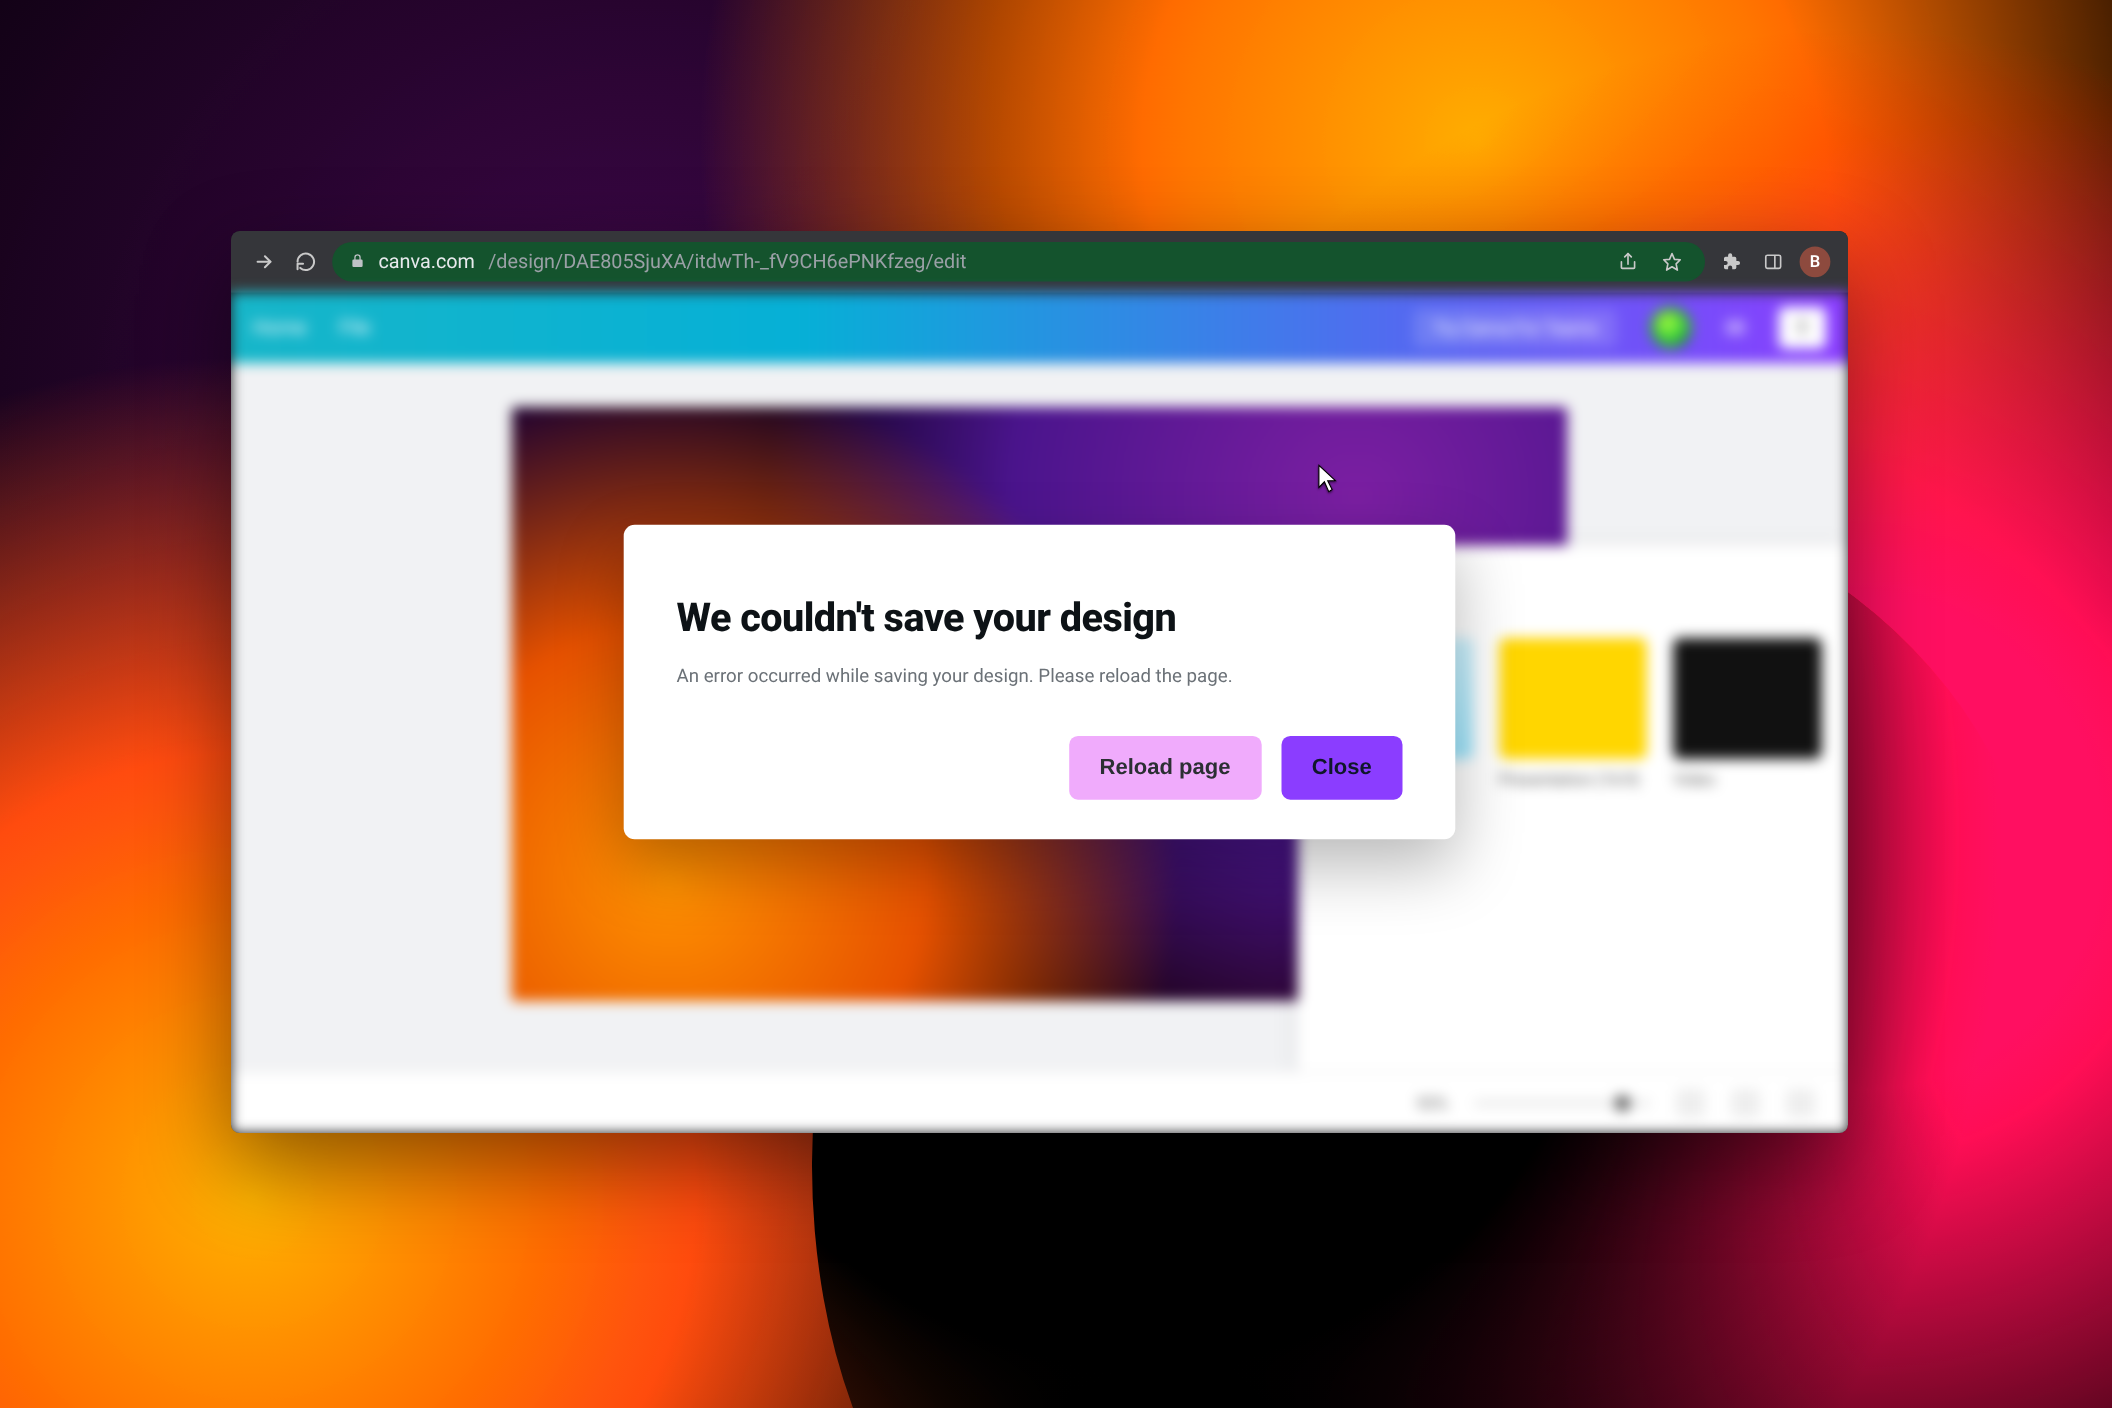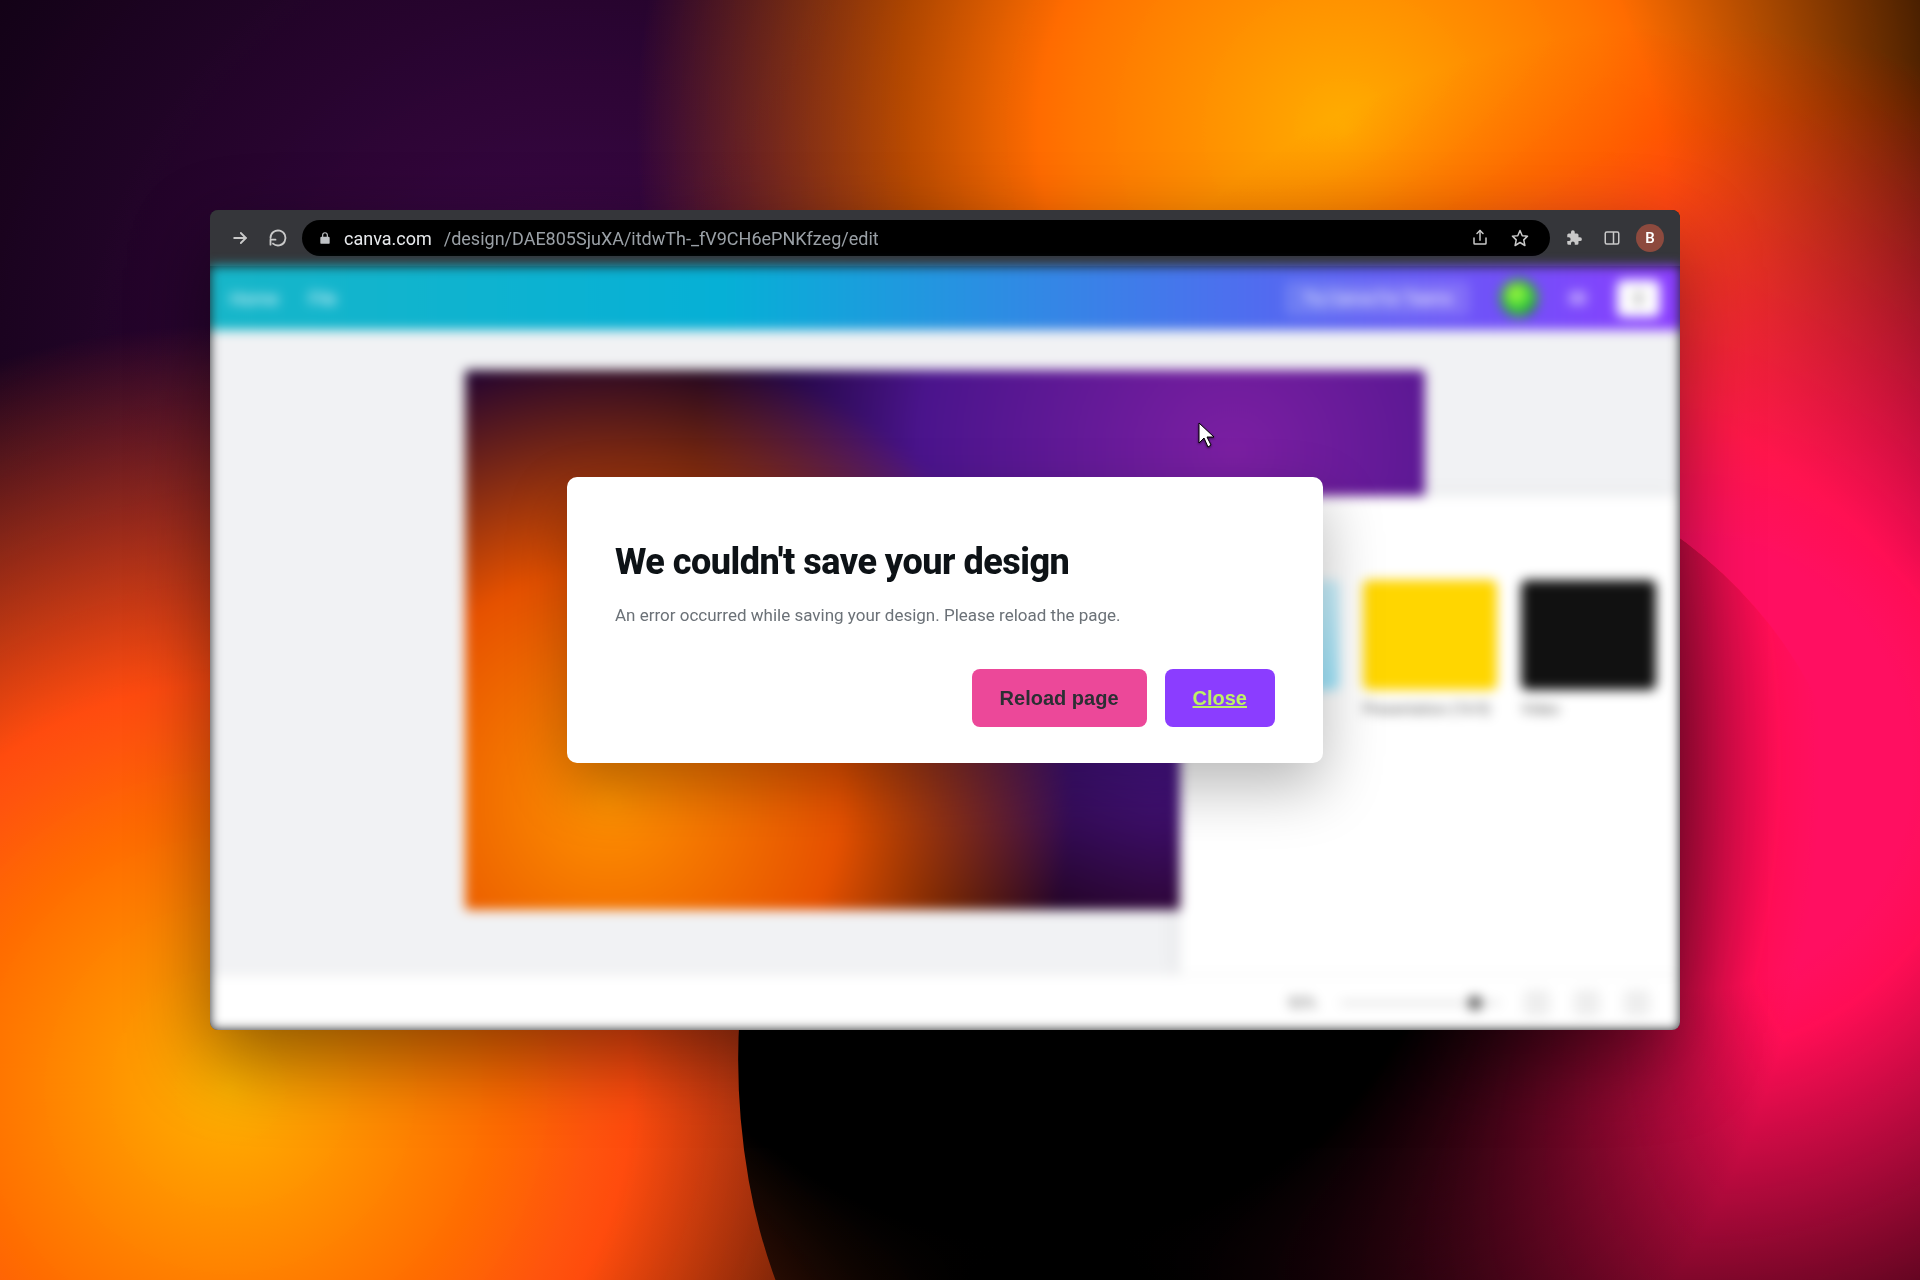--- a/index.html
+++ b/index.html
@@ -46,21 +46,21 @@
   }
   .nav-btn svg, .chrome-icon svg { display:block; }
   .nav-btn, .chrome-icon {
     width: 28px; height: 28px;
     display: flex; align-items: center; justify-content: center;
     color: #c9c9c9;
   }
   .addr {
     flex: 1;
     height: 36px;
-    background: #000000;
+    background: #14532d;
     border-radius: 18px;
     display: flex; align-items: center;
     padding: 0 16px;
     gap: 12px;
     color: #bfc2c6; font-size: 18px;
   }
   .addr .lock { color:#bfc2c6; }
   .addr .host { color:#e8eaed; }
   .addr .path { color:#9aa0a6; }
   .addr .spacer { flex:1; }
@@ -146,22 +146,22 @@
     margin-top:22px; font-size:17px; color:#6b7177;
   }
   .modal-actions {
     margin-top:44px; display:flex; justify-content:flex-end; gap:18px;
   }
   .btn {
     height:58px; padding:0 28px; border-radius:8px;
     font-size:20px; font-weight:700; display:flex; align-items:center;
     cursor:pointer; border:none;
   }
-  .btn-secondary { background:#ec4899; color:#2b2f33; }
-  .btn-primary { background:#8b3dff; color:#bef264;text-decoration:underline; }
+  .btn-secondary { background:#f0abfc; color:#2b2f33; }
+  .btn-primary { background:#8b3dff; color:#0f172a; }
 
   
   .cursor {
     position:absolute; width:18px; height:26px;
     pointer-events:none;
   }
   .cursor svg { filter: drop-shadow(0 1px 1px rgba(0,0,0,.6)); }
 </style>
 </head>
 <body>

